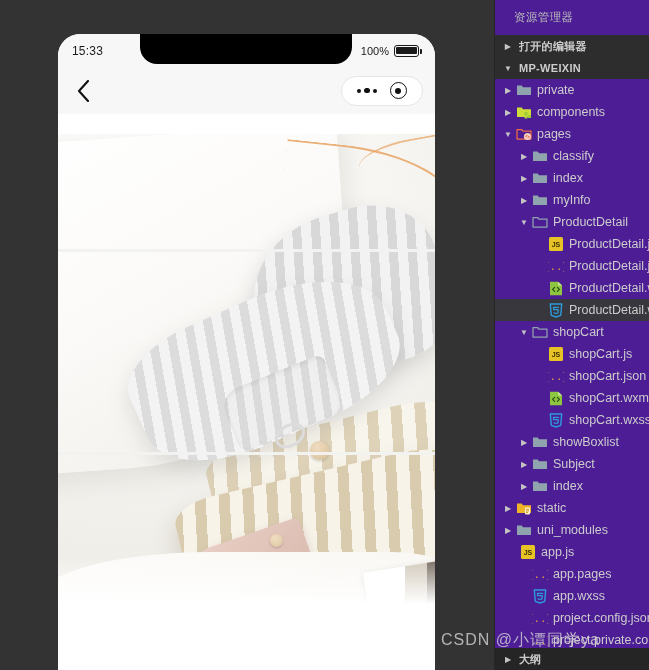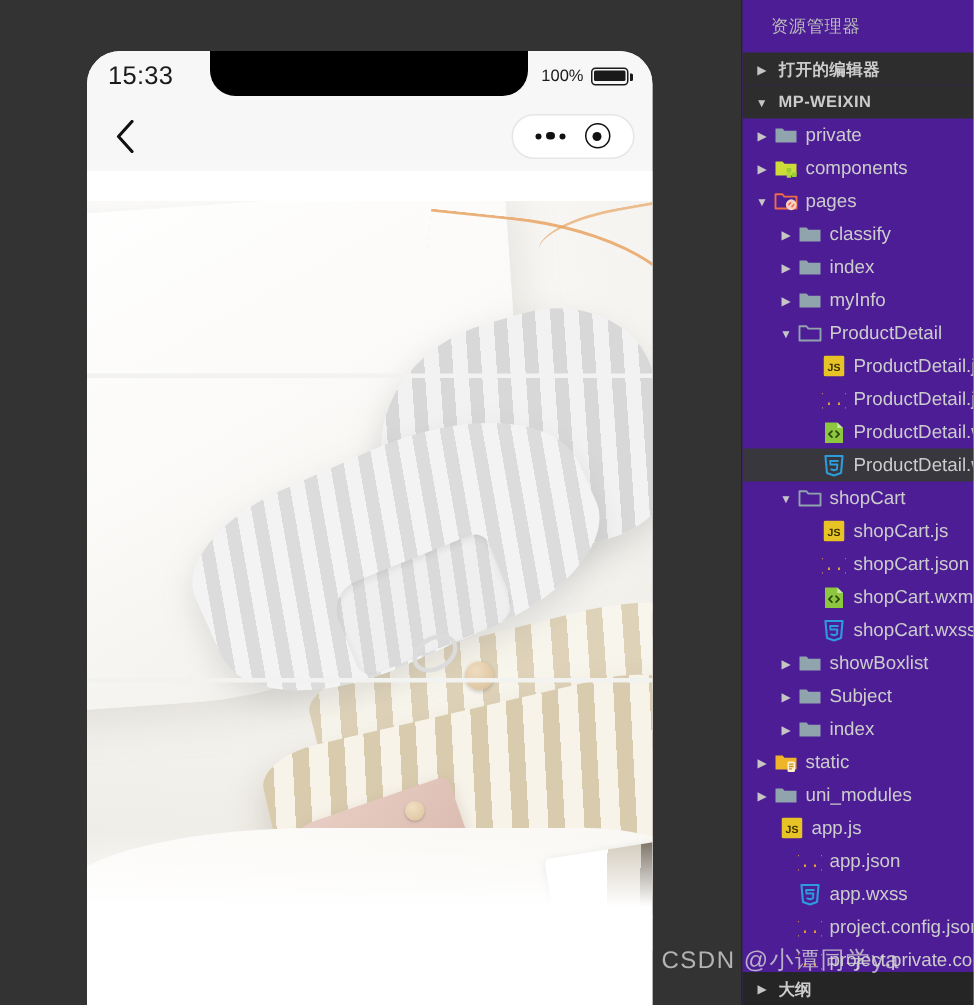--- a/index.html
+++ b/index.html
@@ -18,21 +18,21 @@
   .phone{
     position:absolute;left:58px;top:34px;width:377px;height:636px;
     background:#ffffff;border-top-left-radius:22px;border-top-right-radius:22px;
     overflow:hidden;
   }
   .statusbar{
     position:relative;height:33px;background:#f7f7f7;
     display:flex;align-items:center;justify-content:space-between;
     padding:0 16px 0 14px;box-sizing:border-box;
   }
-  .sb-time{font-size:17px;color:#1a1a1a;letter-spacing:.2px;font-weight:500;}
+  .sb-time{font-size:12px;color:#1a1a1a;letter-spacing:.2px;font-weight:500;}
   .sb-right{display:flex;align-items:center;gap:5px;}
   .sb-pct{font-size:11px;color:#1a1a1a;font-weight:500;}
   .battery{position:relative;width:25px;height:12px;border:1.4px solid #1a1a1a;border-radius:3px;box-sizing:border-box;padding:1.3px;}
   .battery .lvl{height:100%;width:100%;background:#1a1a1a;border-radius:1px;}
   .battery:after{content:"";position:absolute;right:-3.5px;top:3.2px;width:2px;height:5px;background:#1a1a1a;border-radius:0 1px 1px 0;}
   .notch{
     position:absolute;left:82px;top:0;width:212px;height:30px;background:#000;
     border-bottom-left-radius:17px;border-bottom-right-radius:17px;
   }
 
@@ -441,21 +441,21 @@
           </span>
           <span class="lbl">app.js</span>
         </div>
         <div class="row" style="padding-left:23px">
           <span class="tw hidden">▶</span>
           <span class="ico">
             <svg width="16" height="14" viewBox="0 0 16 14">
               <text x="8" y="11" font-size="11" font-family="Liberation Mono, monospace" fill="#e8a33d" text-anchor="middle">{..}</text>
             </svg>
           </span>
-          <span class="lbl">app.json</span>
+          <span class="lbl">app.pages</span>
         </div>
         <div class="row" style="padding-left:23px">
           <span class="tw hidden">▶</span>
           <span class="ico">
             <svg width="14" height="15" viewBox="0 0 14 15">
               <path d="M1.3 1h11.4l-1 11.3L7 14l-4.7-1.7z" fill="none" stroke="#2d9cdb" stroke-width="1.4" stroke-linejoin="round"></path>
               <path d="M9.6 4.3H4.4l.25 2.4h4.6l-.3 3.2L7 10.5l-1.9-.6" fill="none" stroke="#2d9cdb" stroke-width="1.25" stroke-linecap="round" stroke-linejoin="round"></path>
             </svg>
           </span>
           <span class="lbl">app.wxss</span>

